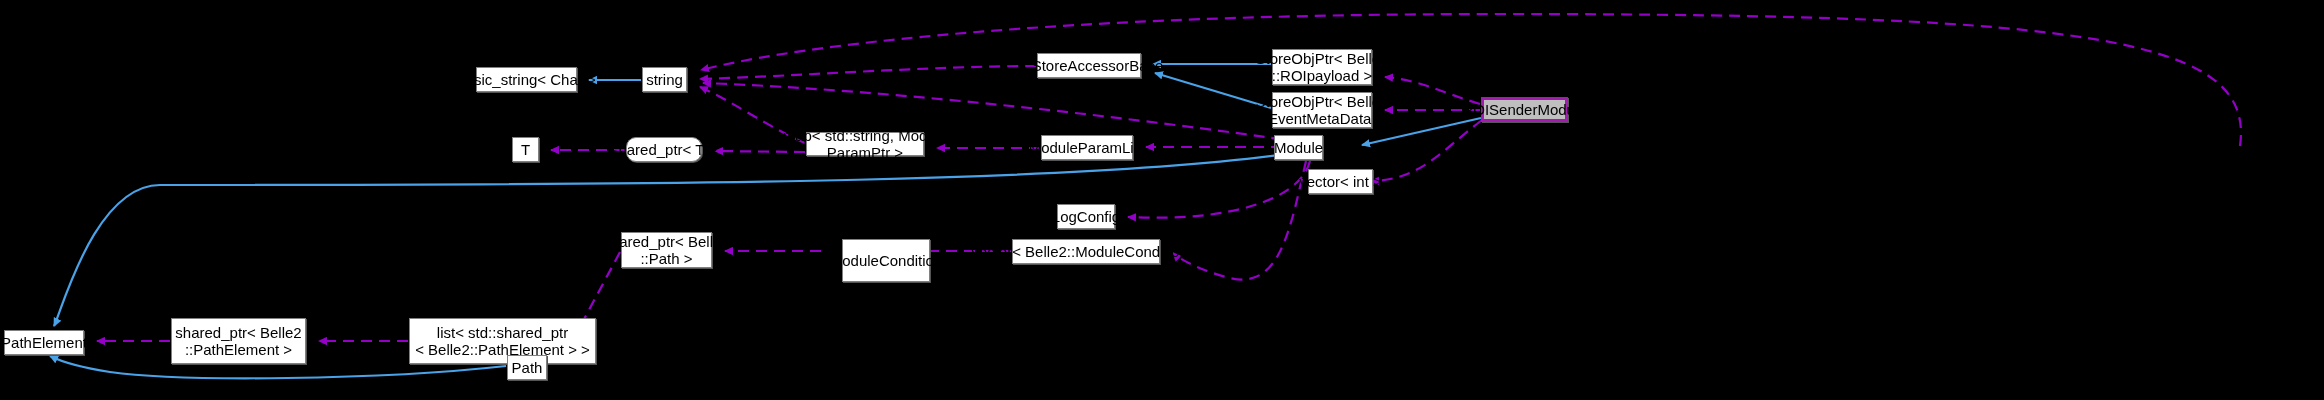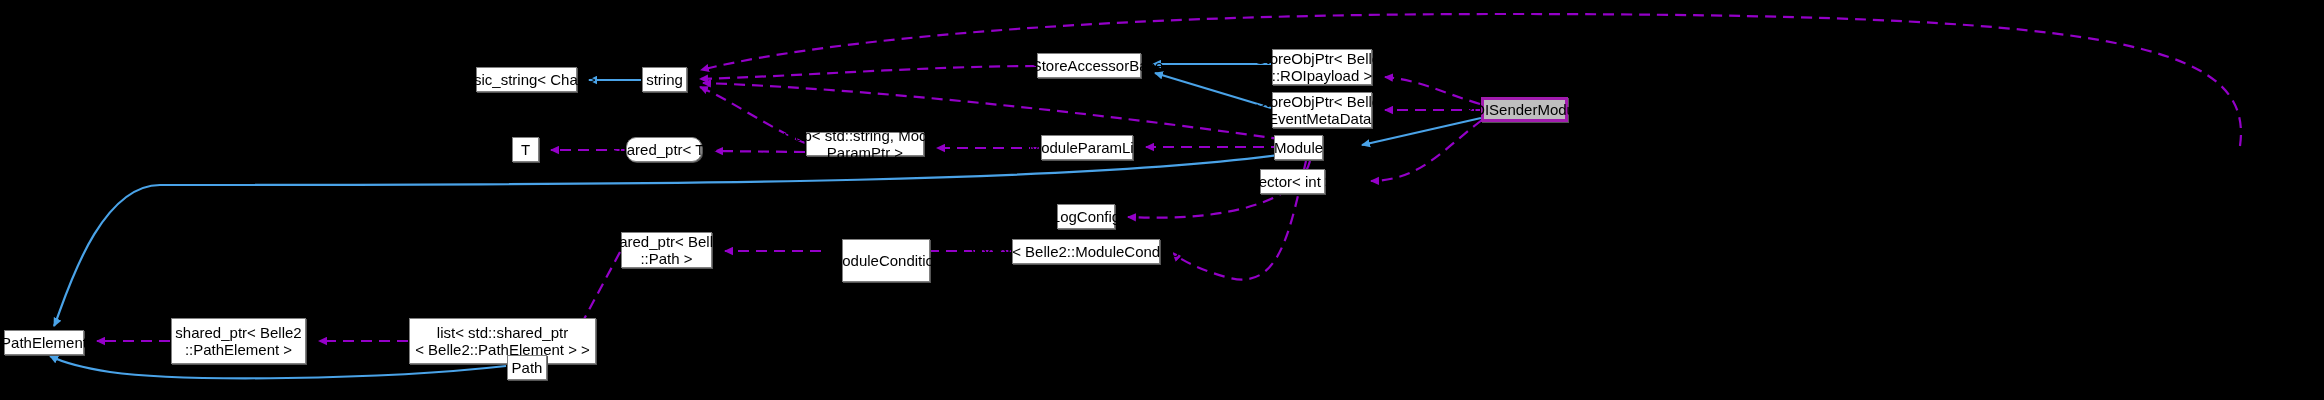--- a/index.html
+++ b/index.html
@@ -124,21 +124,21 @@
     <div class="node" style="left:507px;top:355px;width:40px;height:25px;">Path</div>
     <div class="node" style="left:476px;top:67px;width:101px;height:25px;">basic_string&lt; Char &gt;</div>
     <div class="node" style="left:642px;top:67px;width:45px;height:25px;">string</div>
     <div class="node" style="left:512px;top:137px;width:27px;height:25px;">T</div>
     <div class="node" style="left:626px;top:137px;width:76px;height:25px;border-radius:10px;">shared_ptr&lt; T &gt;</div>
     <div class="node" style="left:806px;top:132px;width:118px;height:24px;">map&lt; std::string, Module
 ParamPtr &gt;</div>
     <div class="node" style="left:1041px;top:135px;width:92px;height:25px;">ModuleParamList</div>
     <div class="node" style="left:1037px;top:53px;width:104px;height:25px;padding-left:17px;">StoreAccessorBase</div>
     <div class="node" style="left:1262px;top:135px;width:49px;height:25px;margin-left:12px;">Module</div>
-    <div class="node" style="left:1260px;top:169px;width:65px;height:25px;">vector&lt; int &gt;</div>
+    <div class="node" style="left:1308px;top:169px;width:65px;height:25px;">vector&lt; int &gt;</div>
     <div class="node" style="left:1057px;top:204px;width:58px;height:25px;">LogConfig</div>
     <div class="node" style="left:842px;top:239px;width:88px;height:43px;">ModuleCondition</div>
     <div class="node" style="left:1012px;top:239px;width:148px;height:25px;">vector&lt; Belle2::ModuleCondition &gt;</div>
     <div class="node" style="left:621px;top:232px;width:91px;height:36px;">shared_ptr&lt; Belle2
 ::Path &gt;</div>
     <div class="node" style="left:1272px;top:49px;width:100px;height:36px;">StoreObjPtr&lt; Belle2
 ::ROIpayload &gt;</div>
     <div class="node" style="left:1272px;top:92px;width:100px;height:36px;">StoreObjPtr&lt; Belle2
 ::EventMetaData &gt;</div>
     <div class="node highlight" style="left:1481px;top:97px;width:87px;height:25px;">ROISenderModule</div>

